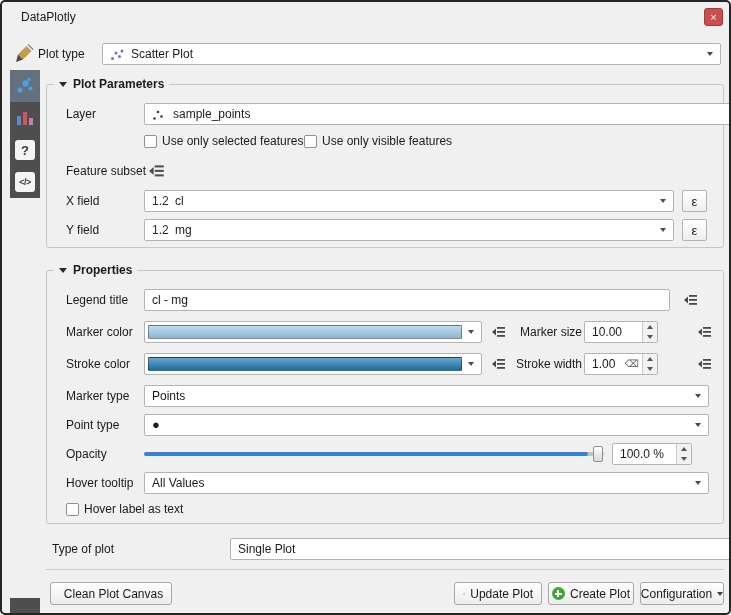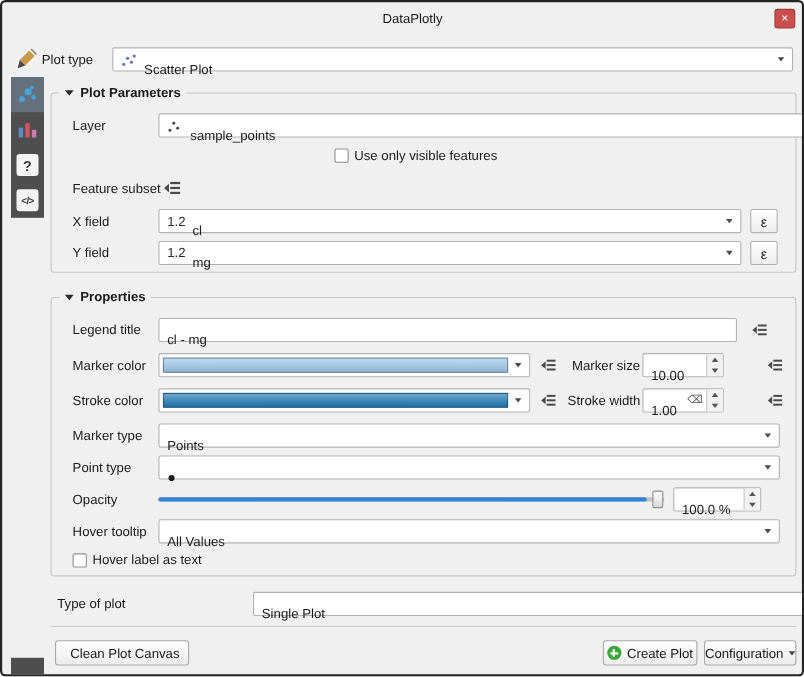--- a/index.html
+++ b/index.html
@@ -2,29 +2,29 @@
 <html><head>
 <meta charset="utf-8">
 <style>
   * { margin:0; padding:0; box-sizing:border-box; }
   body { background:#ffffff; font-family:"Liberation Sans", sans-serif; }
   .win { position:relative; width:731px; height:615px; background:#f0f0f0;
          border:2px solid #252525; border-radius:5px; overflow:hidden;
          font-size:12px; color:#1a1a1a; margin:0 auto; }
   .abs { position:absolute; }
   .titlebar { position:absolute; left:0; top:0; right:0; height:30px;
-              display:flex; align-items:center; padding-left:19px;justify-content:center; }
+              display:flex; align-items:center; padding-left:19px; }
   .close-btn { position:absolute; right:6px; top:6px; width:19px; height:18px;
                border:1px solid #9e3b3b; border-radius:3px; color:#fff;
                font-size:11px; display:flex; align-items:center; justify-content:center; }
   .lbl { position:absolute; height:22px; line-height:22px; white-space:nowrap; }
   .combo, .input, .spin, .colorbtn {
     position:absolute; height:22px; background:#ffffff;
     border:1px solid #b3b3b3; border-radius:2px; }
-  .txt { position:absolute; left:7px; top:9px; line-height:20px; white-space:nowrap;text-align:right; }
+  .txt { position:absolute; left:7px; top:0; line-height:20px; white-space:nowrap;text-align:right; }
   .caret { position:absolute; right:7px; top:8px; width:0; height:0;
            border-left:3.5px solid transparent; border-right:3.5px solid transparent;
            border-top:4.5px solid #4a4a4a; }
   .cicon { position:absolute; left:6px; top:3px; }
   .field-type { position:absolute; left:7px; top:0; line-height:20px; font-size:12px; color:#2b2b2b; }
   .spin .arrows { position:absolute; right:0; top:0; bottom:0; width:15px;
                   border-left:1px solid #c9c9c9; background:#f2f2f2;
                   display:flex; flex-direction:column; }
   .sup, .sdn { flex:1; display:flex; align-items:center; justify-content:center; }
   .tri-up { width:0; height:0; border-left:3px solid transparent; border-right:3px solid transparent;
@@ -132,20 +132,24 @@
   <div class="combo" style="left:142px;top:101px;width:618px">
     <svg class="cicon" style="top:4px" width="14" height="14" viewBox="0 0 14 14">
       <circle cx="3.5" cy="10.5" r="1.3" fill="#3c3c3c"></circle>
         <circle cx="7" cy="4" r="1.3" fill="#3c3c3c"></circle>
       <circle cx="10.5" cy="8.5" r="1.3" fill="#3c3c3c"></circle>
     </svg>
     <span class="txt" style="left:28px">sample_points</span>
     <span class="caret"></span>
   </div>
 
+  <div class="checkbox-row" style="left:142px;top:131px">
+    <span class="cbox"></span>
+    <span>Use only selected features</span>
+  </div>
   <div class="checkbox-row" style="left:302px;top:131px">
     <span class="cbox"></span>
     <span>Use only visible features</span>
   </div>
 
   <div class="lbl" style="left:64px;top:158px">Feature subset</div>
   <div class="abs" style="left:142px;top:158px;width:26px;height:22px;display:flex;align-items:center;justify-content:center">
     <svg width="18" height="18" viewBox="0 0 16 16">
       <rect x="6" y="3" width="8" height="1.8" fill="#4a4a4a"></rect>
       <rect x="6" y="7" width="8" height="1.8" fill="#4a4a4a"></rect>
@@ -307,20 +311,27 @@
 
   <div class="sep" style="left:44px;top:567px;width:678px"></div>
 
   <div class="btn" style="left:48px;top:580px;width:122px">
     <svg width="14" height="14" viewBox="0 0 14 14">
       <line x1="11.5" y1="1" x2="6.5" y2="6.5" stroke="#8a6a40" stroke-width="1.8"></line>
       <polygon points="2,8.5 7.5,5.5 10.5,10.5 3.5,13" fill="#ddb04b" stroke="#b8902f" stroke-width="0.5"></polygon>
     </svg>
     <span>Clean Plot Canvas</span>
   </div>
+  <div class="btn" style="left:452px;top:580px;width:88px">
+    <svg width="14" height="14" viewBox="0 0 14 14">
+      <path d="M11.8 4.2 A5.3 5.3 0 1 0 12.3 7" fill="none" stroke="#2f7fc4" stroke-width="1.8"></path>
+      <polygon points="9.5,0.5 13.5,3.8 8.8,5.2" fill="#2f7fc4"></polygon>
+    </svg>
+    <span>Update Plot</span>
+  </div>
   <div class="btn" style="left:546px;top:580px;width:86px">
     <span class="plus-icon" style="background-color: rgb(61, 166, 57);"></span>
     <span>Create Plot</span>
   </div>
   <div class="btn" style="left:638px;top:580px;width:84px">
     <span>Configuration</span>
     <span class="caret2"></span>
   </div>
 
 </div>

